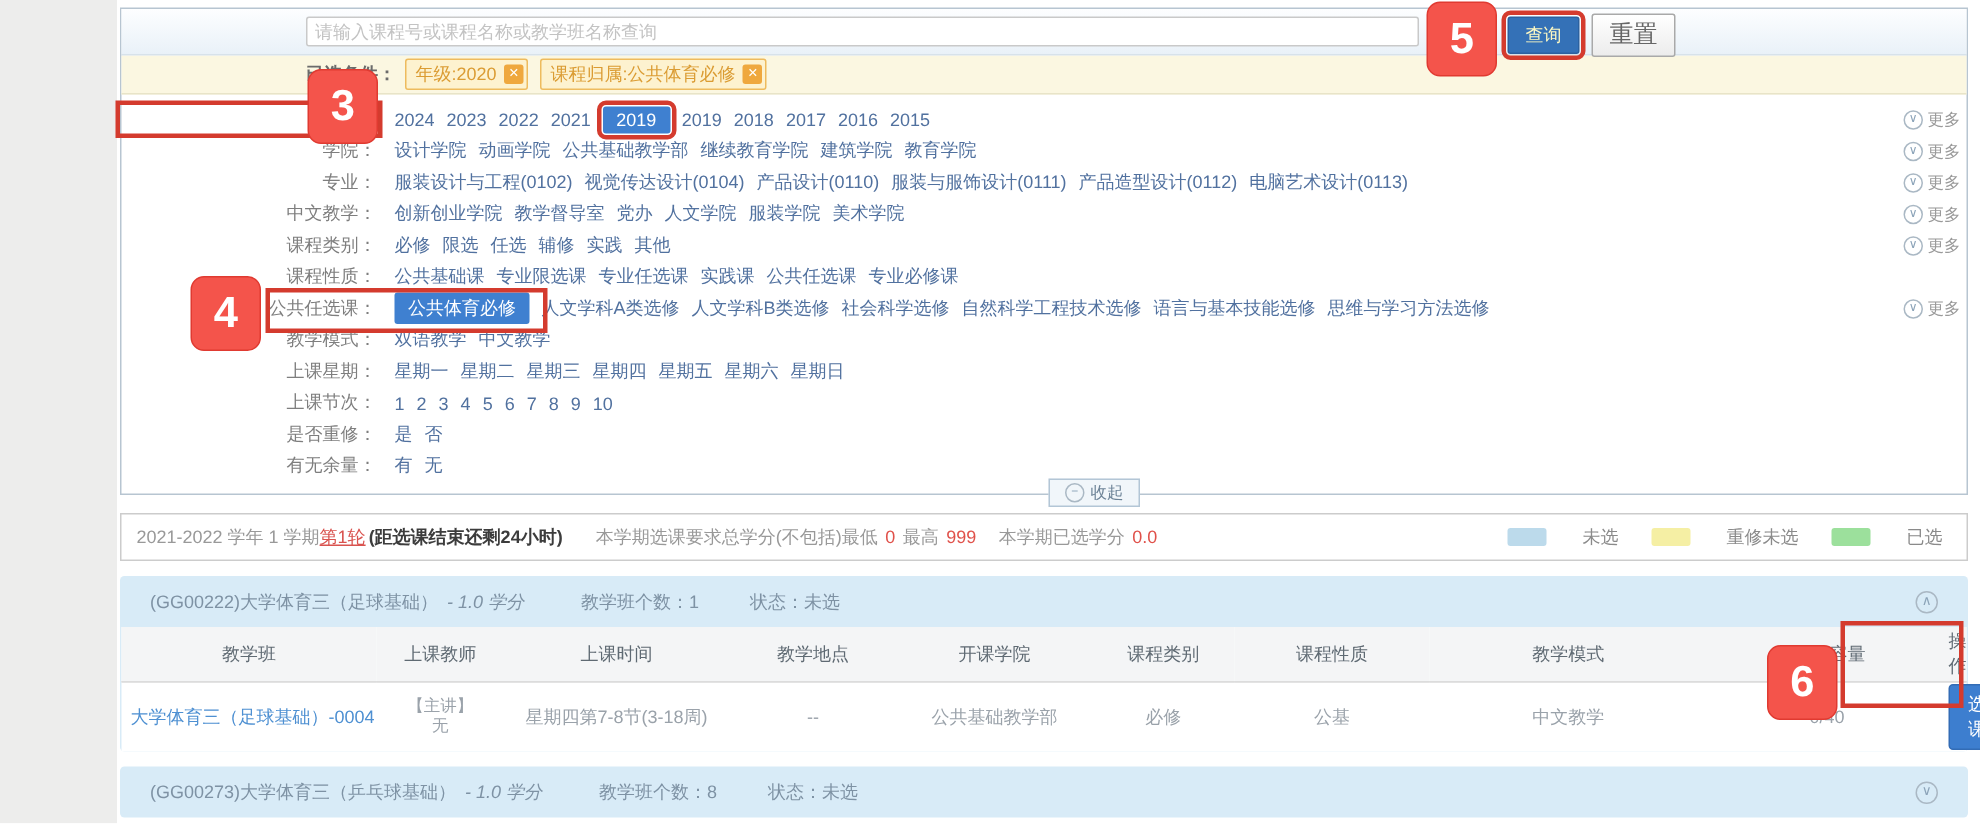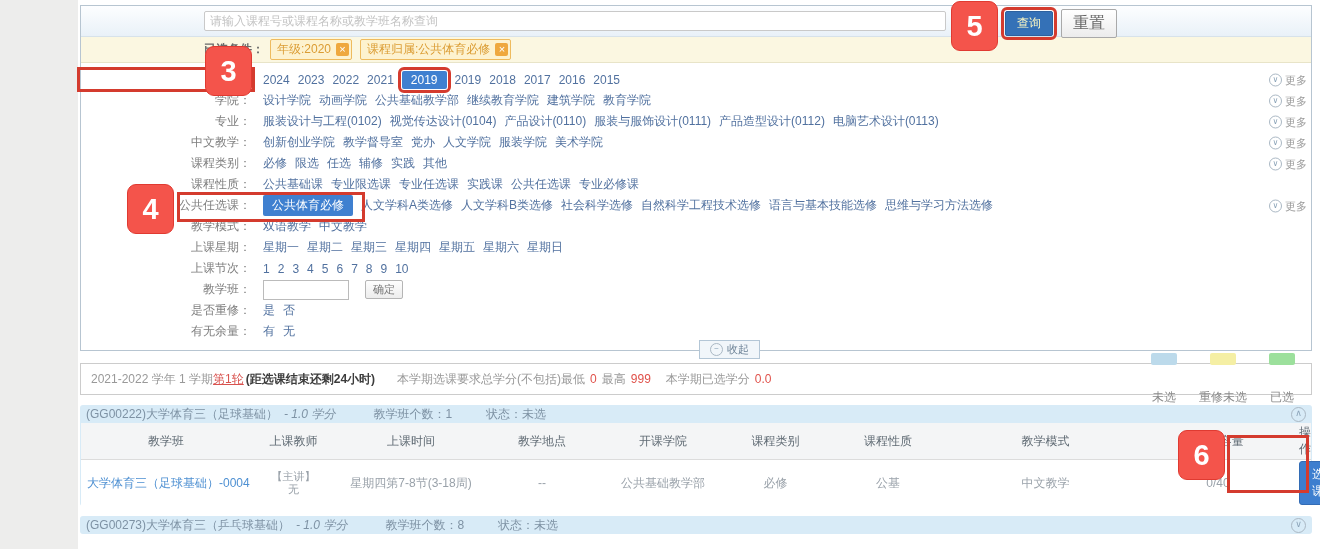--- a/index.html
+++ b/index.html
@@ -47,26 +47,26 @@
 
   
   .semester-bar{margin-top:12px;height:30px;border:1px solid #cccccc;display:flex;align-items:center;font-size:12px;
                 padding:0 10px;background:#fff;color:#999;}
   .sem-round{color:#d9534f;text-decoration:underline;}
   .sem-cd{color:#3c3c3c;font-weight:bold;margin-left:2px;}
   .sem-req{margin-left:22px;color:#999;display:flex;align-items:center;justify-content:flex-end;}
   .sem-red{color:#e0514a;margin:0 5px;}
   .sem-gap{margin-left:10px;}
   .legend{margin-left:auto;display:flex;align-items:center;gap:22px;margin-right:6px;}
-  .legend-item{display:flex;align-items:center;gap:24px;color:#8a8a8a;flex-direction:column;}
+  .legend-item{display:flex;align-items:center;gap:24px;color:#8a8a8a;}
   .legend-swatch{width:26px;height:12px;border-radius:2px;}
 
   
   .group{margin-top:10px;background:#d8ebf7;border-radius:3px;position:relative;}
-  .group-header{height:18px;display:flex;align-items:center;font-size:12px;color:#7e92a4;padding:0 6px;cursor:pointer;}
+  .group-header{height:34px;display:flex;align-items:center;font-size:12px;color:#7e92a4;padding:0 20px;cursor:pointer;}
   .g-credit{font-style:italic;margin-left:6px;}
   .g-count{margin-left:38px;}
   .g-status{margin-left:34px;}
   .g-chev{margin-left:auto;width:13px;height:13px;font-size:9px;line-height:11px;}
   .group-body{background:#fff;margin:0 1px 1px;}
   .course-table{width:100%;border-collapse:collapse;table-layout:fixed;}
   .course-table th{height:26px;font-size:12px;color:#5f6a73;font-weight:normal;background:#f4f5f6;border-bottom:1px solid #dcdcdc;}
   .course-table td{height:38px;text-align:center;font-size:12px;color:#9aa2aa;}
   td.c-name{color:#4e90d2;text-align:left;padding-left:6px;cursor:pointer;}
   .t2{font-size:11px;line-height:13px;color:#9aa2aa;}
@@ -238,27 +238,20 @@
               <span class="f-opt">1</span>
               <span class="f-opt">2</span>
               <span class="f-opt">3</span>
               <span class="f-opt">4</span>
               <span class="f-opt">5</span>
               <span class="f-opt">6</span>
               <span class="f-opt">7</span>
               <span class="f-opt">8</span>
               <span class="f-opt">9</span>
               <span class="f-opt">10</span>
-            </div>
-          </div>
-          <div class="f-row">
-            <span class="f-label">教学班：</span>
-            <div class="f-opts">
-              <input class="class-input" style="">
-              <button class="btn-confirm">确定</button>
             </div>
           </div>
           <div class="f-row">
             <span class="f-label">是否重修：</span>
             <div class="f-opts">
               <span class="f-opt">是</span>
               <span class="f-opt">否</span>
             </div>
           </div>
           <div class="f-row">

